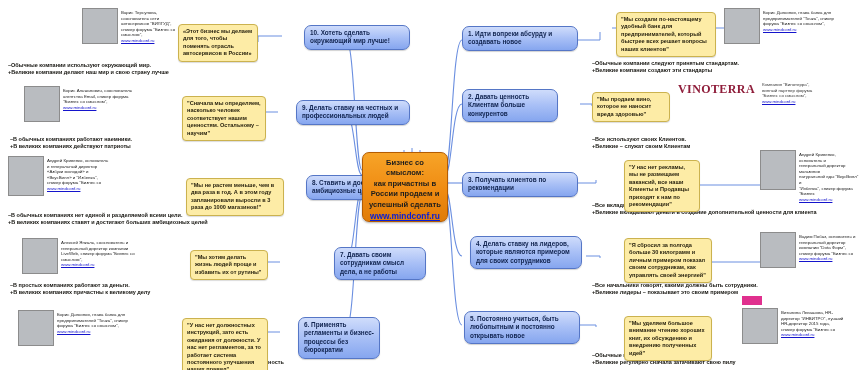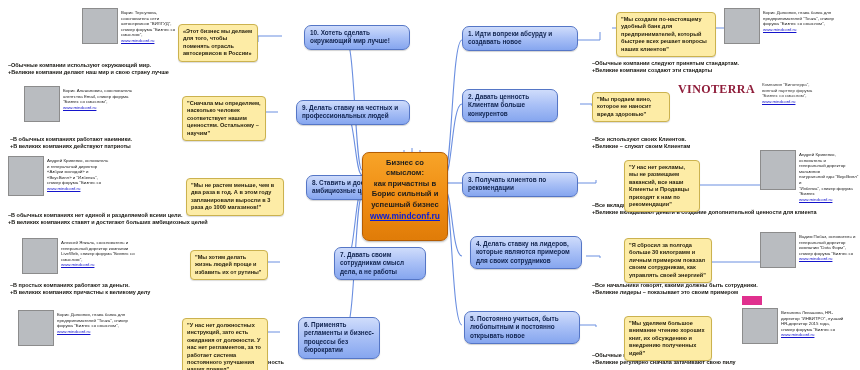--- a/index.html
+++ b/index.html
@@ -8,21 +8,21 @@
        -webkit-font-smoothing:antialiased;}
   #canvas{position:absolute;left:0;top:0;width:860px;height:370px;}
   svg.links{position:absolute;left:0;top:0;width:860px;height:370px;pointer-events:none;}
 
   
   .center-node{
     position:absolute;box-sizing:border-box;
     background:linear-gradient(180deg,#f7a428 0%,#ef8b12 55%,#e07c08 100%);
     border:1px solid #b45c02;border-radius:7px;
     text-align:center;color:#1d1d1d;font-weight:bold;font-size:7.6px;line-height:10.4px;
-    padding:5px 4px 19px 4px;
+    padding:5px 4px 0 4px;
     box-shadow:0 1px 2px rgba(0,0,0,.30);
     z-index:6;
   }
   .center-node .url{display:block;margin-top:1px;color:#0a1fd6;text-decoration:underline;font-size:8.4px;}
 
   
   .branch{
     position:absolute;box-sizing:border-box;
     background:linear-gradient(180deg,#cfdcfb 0%,#a9c0f6 48%,#86a6ef 100%);
     border:1px solid #5576c6;border-radius:7px;
@@ -147,22 +147,22 @@
         <path d="M420,150 L420,163"></path>
       <path d="M404,207 L404,220"></path>
         <path d="M412,207 L412,222"></path>
         <path d="M420,207 L420,220"></path>
     </g>
   </svg>
 
   <div class="center-node" style="left:362px;top:152px;width:86px;">
     <div>Бизнес со смыслом:</div>
     <div>как причастны в</div>
-    <div>Борис сильный и</div>
-    <div>успешный бизнес</div>
+    <div>России продаем и</div>
+    <div>успешный сделать</div>
     <a class="url" href="#">www.mindconf.ru</a>
   </div>
 
   <div class="branch" style="left:462px;top:26px;width:116px;">1. Идти вопреки абсурду и создавать новое</div>
   <div class="branch" style="left:462px;top:89px;width:96px;">2. Давать ценность Клиентам больше конкурентов</div>
   <div class="branch" style="left:462px;top:172px;width:116px;">3. Получать клиентов по рекомендации</div>
   <div class="branch" style="left:470px;top:236px;width:112px;">4. Делать ставку на лидеров, которые являются примером для своих сотрудников</div>
   <div class="branch" style="left:464px;top:311px;width:116px;">5. Постоянно учиться, быть любопытным и постоянно открывать новое</div>
 
   <div class="branch" style="left:298px;top:317px;width:82px;">6. Применять регламенты и бизнес-процессы без бюрократии</div>

